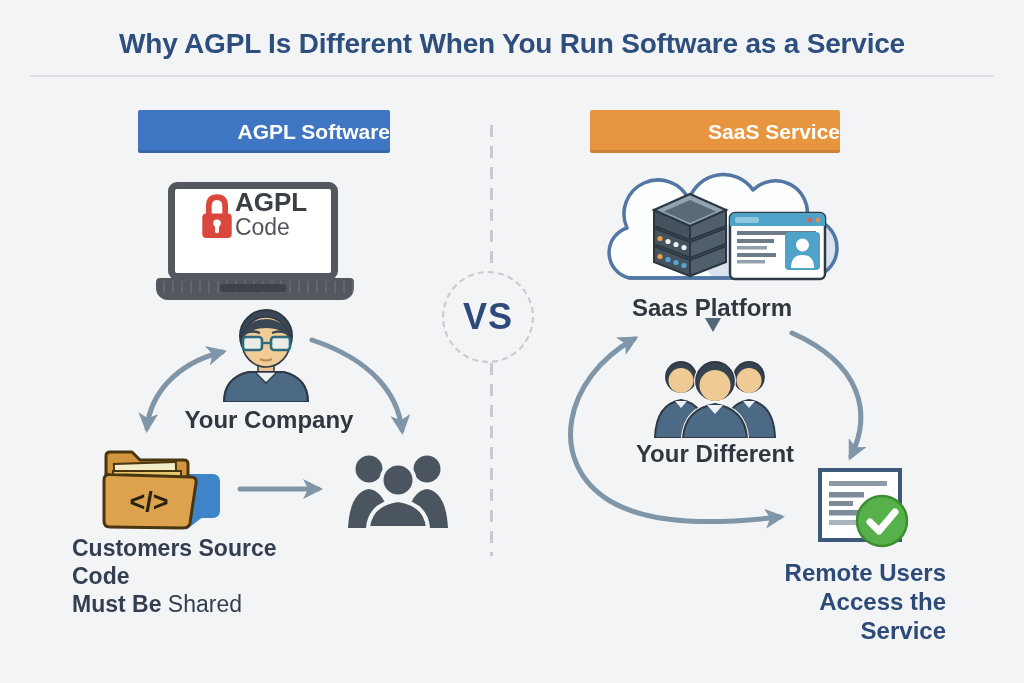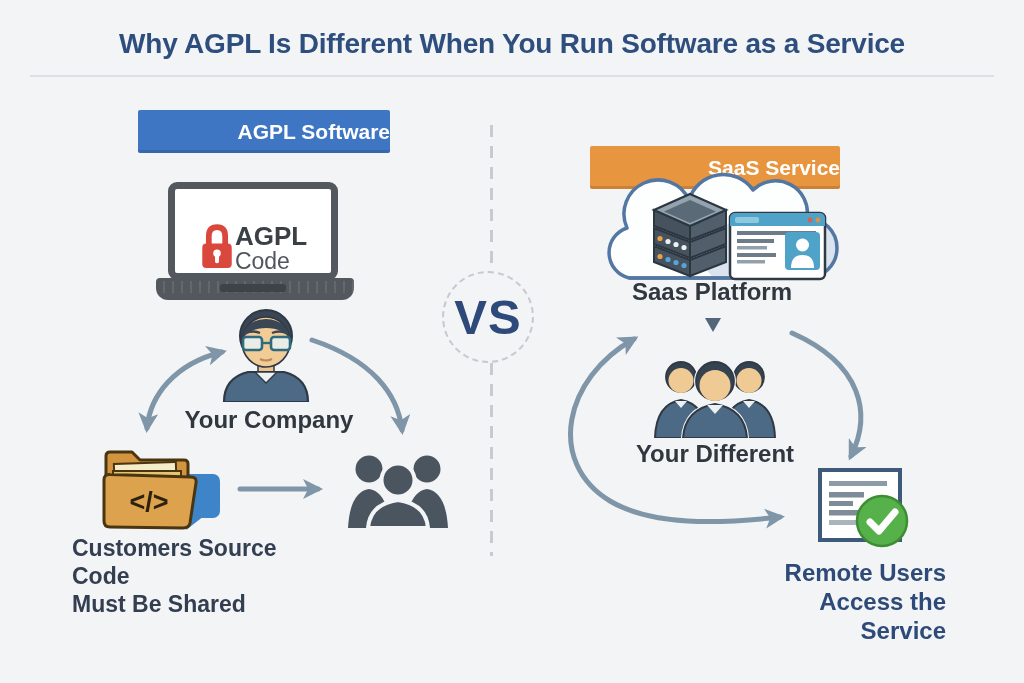--- a/index.html
+++ b/index.html
@@ -14,63 +14,63 @@
     top:28px;left:0;width:1024px;text-align:center;
     font-size:28px;font-weight:700;letter-spacing:-0.2px;color:#2e4e7e;
   }
   .divider{top:75px;left:30px;width:964px;height:2px;background:#dcdfe4;}
   .banner{
     height:43px;display:flex;align-items:center;justify-content:flex-end;
     color:#ffffff;font-size:21px;font-weight:700;border-radius:2px;
     box-shadow:inset 0 -3px 0 rgba(0,0,0,0.12);
   }
   .banner-left{left:138px;top:110px;width:252px;background:#3e76c3;}
-  .banner-right{left:590px;top:110px;width:250px;background:#e8953f;margin-top:36px;}
+  .banner-right{left:590px;top:110px;width:250px;background:#e8953f;}
   .arrows{left:0;top:0;width:1024px;height:683px;z-index:1;pointer-events:none;}
   .icon-layer{z-index:2;}
   
   .laptop-screen{
     left:168px;top:182px;width:170px;height:98px;background:#ffffff;
     border:7px solid #53575e;border-radius:9px;box-sizing:border-box;
-    display:flex;align-items:flex-end;justify-content:center;gap:0;
+    display:flex;align-items:flex-start;justify-content:center;gap:0;
   }
   .laptop-text{line-height:1.02;text-align:left;}
   .laptop-text .l1{font-size:26px;font-weight:800;color:#3b4046;}
   .laptop-text .l2{font-size:23px;font-weight:400;color:#51565e;}
   .laptop-base{
     left:156px;top:278px;width:198px;height:22px;background:#53575e;
     border-radius:4px 4px 12px 12px;
     background-image:repeating-linear-gradient(90deg, transparent 0 7px, #63686f 7px 9px);
     background-size:100% 12px;background-repeat:no-repeat;background-position:0 3px;
   }
   .spacebar{left:64px;top:6px;width:66px;height:8px;background:#3e434a;border-radius:3px;}
   
   .node-label{font-size:24px;font-weight:600;color:#31373f;text-align:center;}
   .company-label{left:169px;top:406px;width:200px;}
-  .platform-label{left:612px;top:278px;width:200px;}
+  .platform-label{left:612px;top:294px;width:200px;}
   .customers-label{left:612px;top:440px;width:206px;}
   .caption-left{
     left:72px;top:534px;width:240px;text-align:left;
     font-size:23px;font-weight:700;line-height:28px;color:#333e51;
   }
-  .caption-left .xbold{font-weight:700;}
+  .caption-left .xbold{font-weight:400;}
   .caption-right{
     left:730px;top:558px;width:216px;text-align:right;
     font-size:24px;font-weight:700;line-height:29px;color:#2d4a78;
   }
   
   .vline{width:3px;background:repeating-linear-gradient(to bottom,#c7cbd1 0 12px,transparent 12px 21px);}
   .vline1{left:490px;top:125px;height:146px;}
   .vline2{left:490px;top:363px;height:193px;}
   .vs-circle{
     left:442px;top:271px;width:92px;height:92px;border:2px dashed #c7cbd1;
     border-radius:50%;box-sizing:border-box;background:#f3f4f6;
     display:flex;align-items:center;justify-content:center;z-index:2;
   }
-  .vs-text{font-size:49px;font-weight:800;color:#2e4a7a;letter-spacing:1px;}
+  .vs-text{font-size:36px;font-weight:800;color:#2e4a7a;letter-spacing:1px;}
   svg text.code-glyph{font-family:"Liberation Sans",sans-serif;font-weight:800;font-size:27px;fill:#2b2310;}
 </style>
 </head>
 <body>
 
 <div class="stage">
 
   <div class="abs title">Why AGPL Is Different When You Run Software as a Service</div>
   <div class="abs divider"></div>
 

